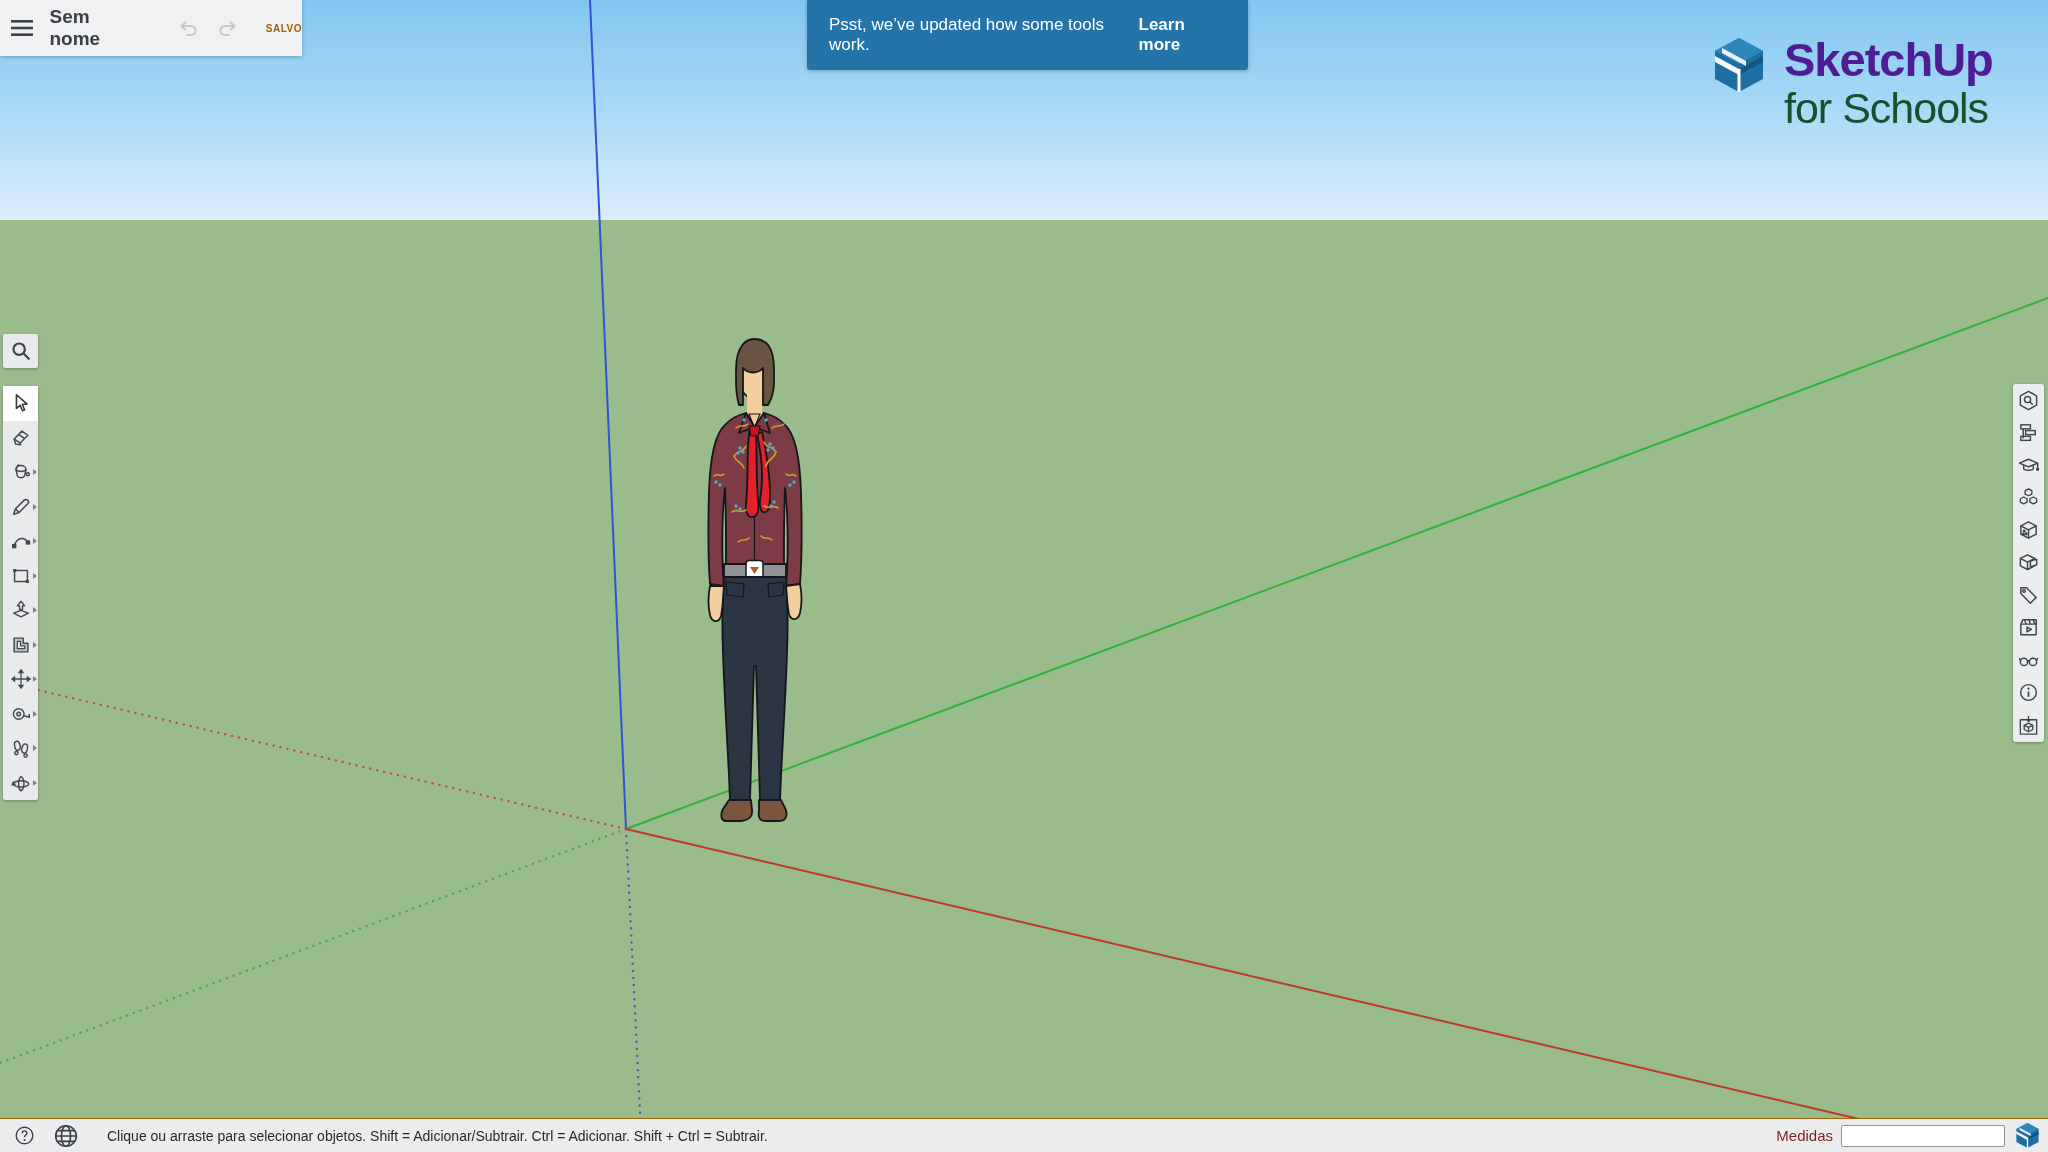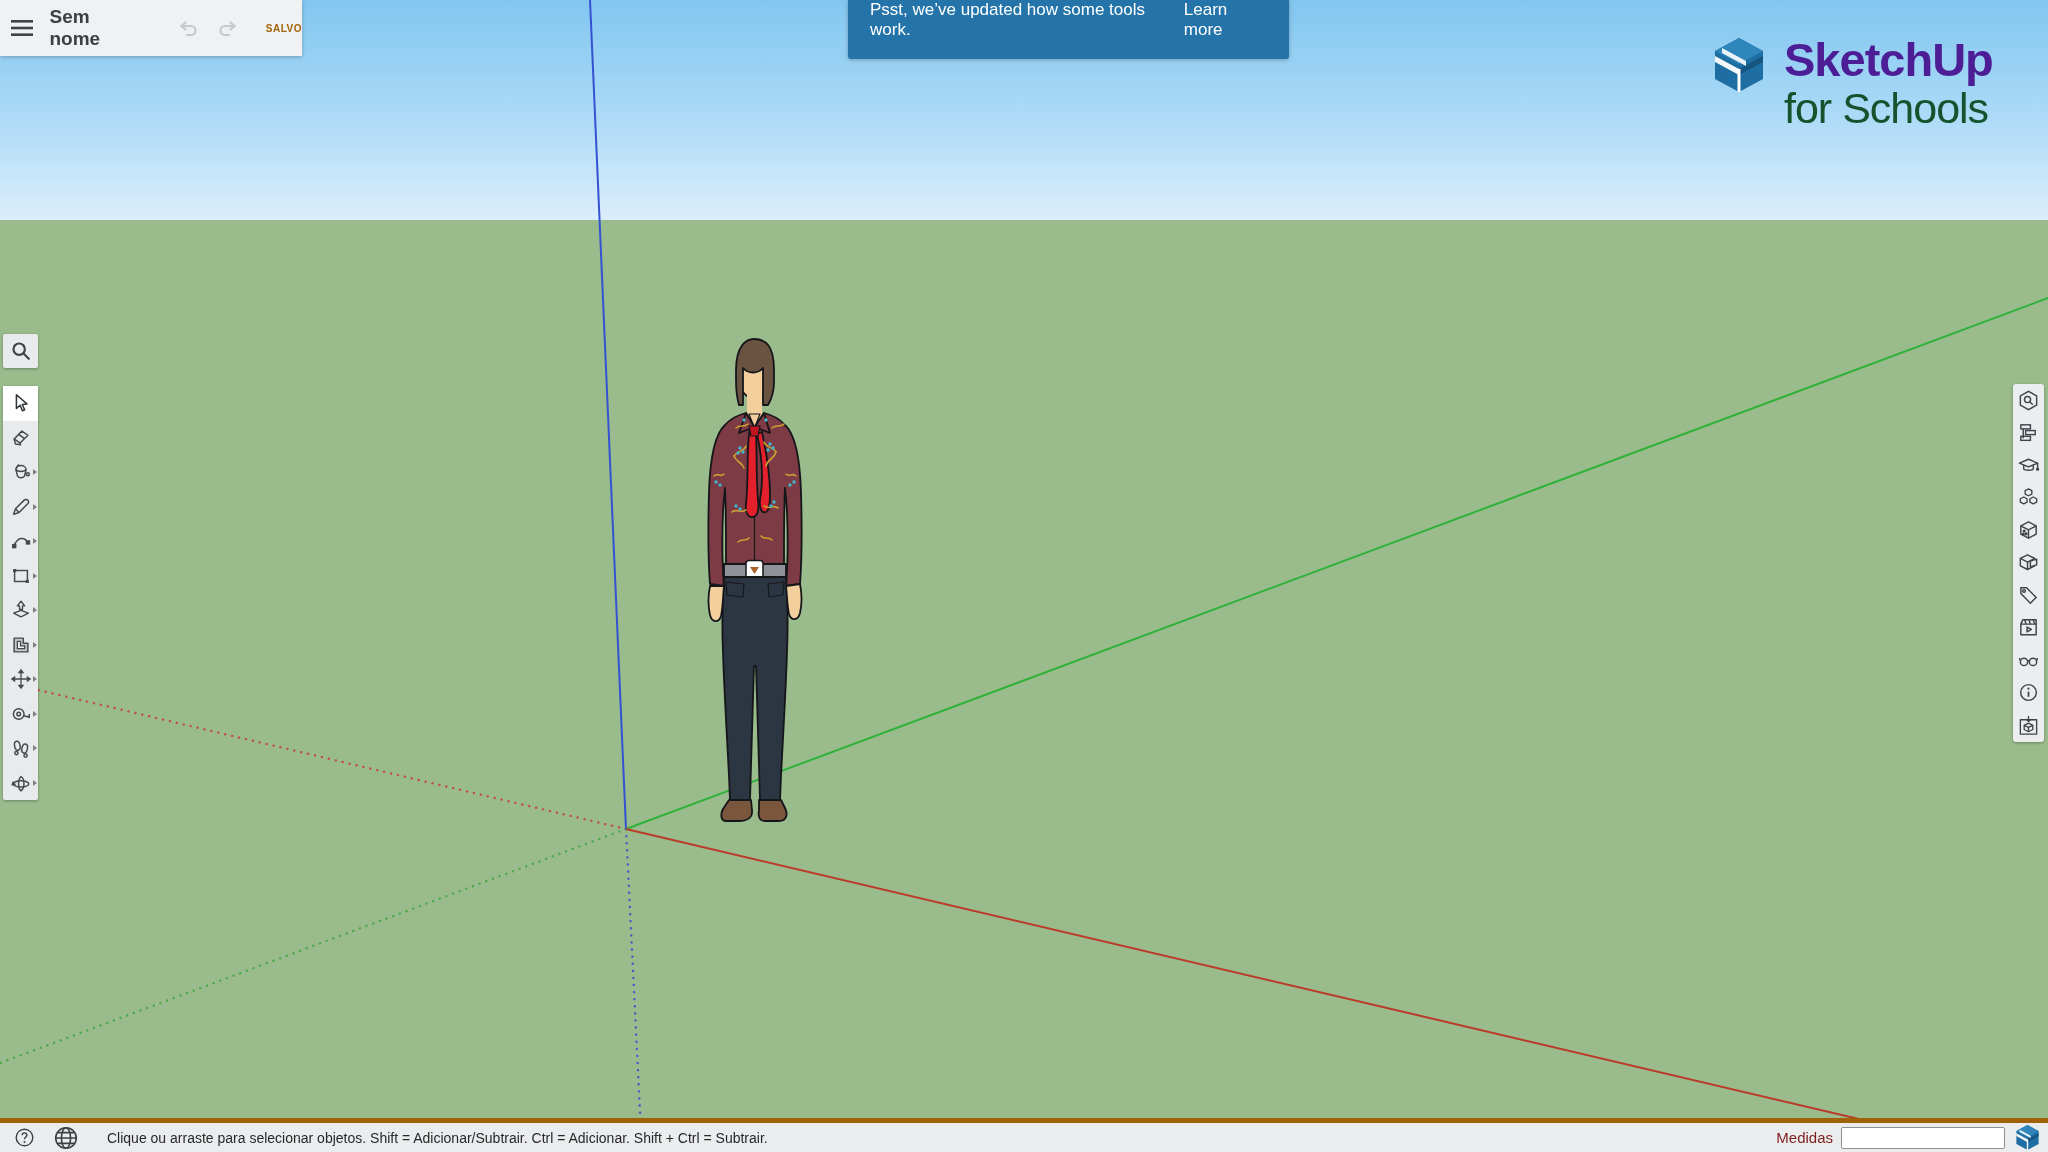--- a/index.html
+++ b/index.html
@@ -16,25 +16,25 @@
 
   
   .titlebar{position:absolute;left:0;top:0;width:302px;height:56px;background:#f0f1f3;
             box-shadow:0 1px 4px rgba(0,0,0,.25);display:flex;align-items:center;z-index:30;}
   .menu-btn{width:44px;height:40px;display:flex;align-items:center;justify-content:center;cursor:pointer;}
   .doc-title{font-size:19px;font-weight:bold;color:#3c4045;margin-left:6px;margin-right:24px;}
   .histbtn{width:34px;height:34px;display:flex;align-items:center;justify-content:center;margin:0 3px;}
   .saved{font-size:10px;font-weight:bold;color:#a16207;letter-spacing:.5px;margin-left:18px;}
 
   
-  .banner{position:absolute;left:807px;top:0;width:441px;height:59px;background:#2474a9;
-          border-radius:0 0 3px 3px;display:flex;z-index:30;
-          box-shadow:0 1px 4px rgba(0,0,0,.25);margin-left:41px;}
+  .banner{position:absolute;left:807px;top:0;width:441px;height:70px;background:#2474a9;
+          border-radius:0 0 3px 3px;display:flex;align-items:center;z-index:30;
+          box-shadow:0 1px 4px rgba(0,0,0,.25);}
   .banner-msg{color:#fff;font-size:17px;margin-left:22px;}
-  .banner-cta{color:#fff;font-size:17px;font-weight:normal;margin-left:auto;margin-right:20px;cursor:pointer;}
+  .banner-cta{color:#fff;font-size:17px;font-weight:bold;margin-left:auto;margin-right:20px;cursor:pointer;}
 
   
   .brand{position:absolute;left:1712px;top:36px;display:flex;z-index:20;}
   .brand-text{margin-left:18px;line-height:1;}
   .brand-name{font-size:47px;font-weight:bold;color:#4c1d95;letter-spacing:-1px;}
   .brand-sub{font-size:43px;font-weight:300;color:#14532d;margin-top:4px;letter-spacing:-1px;}
 
   
   .searchbox{position:absolute;left:3px;top:334px;width:35px;height:34px;background:#e9eaec;
              border-radius:2px;display:flex;align-items:center;justify-content:center;
@@ -48,21 +48,21 @@
               border-left:4px solid #7d8186;border-top:3px solid transparent;border-bottom:3px solid transparent;}
 
   
   .rtoolbar{position:absolute;left:2013px;top:384px;width:31px;background:#ecedee;border-radius:3px;
             box-shadow:0 1px 3px rgba(0,0,0,.3);z-index:25;}
   .rtool{width:31px;height:32.5px;display:flex;align-items:center;justify-content:center;
          color:#3f444b;cursor:pointer;}
 
   
   .statusbar{position:absolute;left:0;top:1118px;width:2048px;height:34px;background:#ebeced;
-             border-top:5px solid #a16207;display:flex;align-items:center;z-index:40;box-sizing:border-box;}
+             border-top:1px solid #a16207;display:flex;align-items:center;z-index:40;box-sizing:border-box;}
   .sb-icon{display:flex;align-items:center;justify-content:center;color:#3c4045;}
   .sb-help{margin-left:14px;}
   .sb-globe{margin-left:18px;}
   .sb-hint{font-size:14px;color:#26282a;margin-left:28px;}
   .sb-right{margin-left:auto;display:flex;align-items:center;}
   .sb-measlabel{font-size:15px;color:#7f1d1d;margin-right:8px;}
   .sb-measinput{width:154px;height:20px;border:1px solid #8f9194;border-radius:2px;background:#fff;
                 font-size:13px;padding:0 4px;outline:none;}
   .sb-logo{margin:0 8px 0 10px;display:flex;align-items:center;}
 

